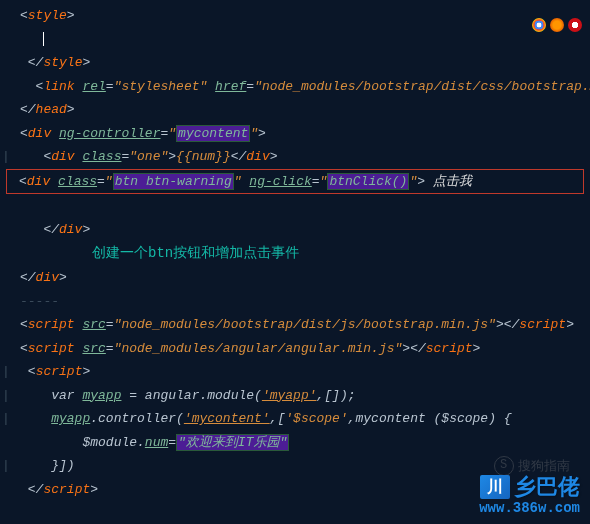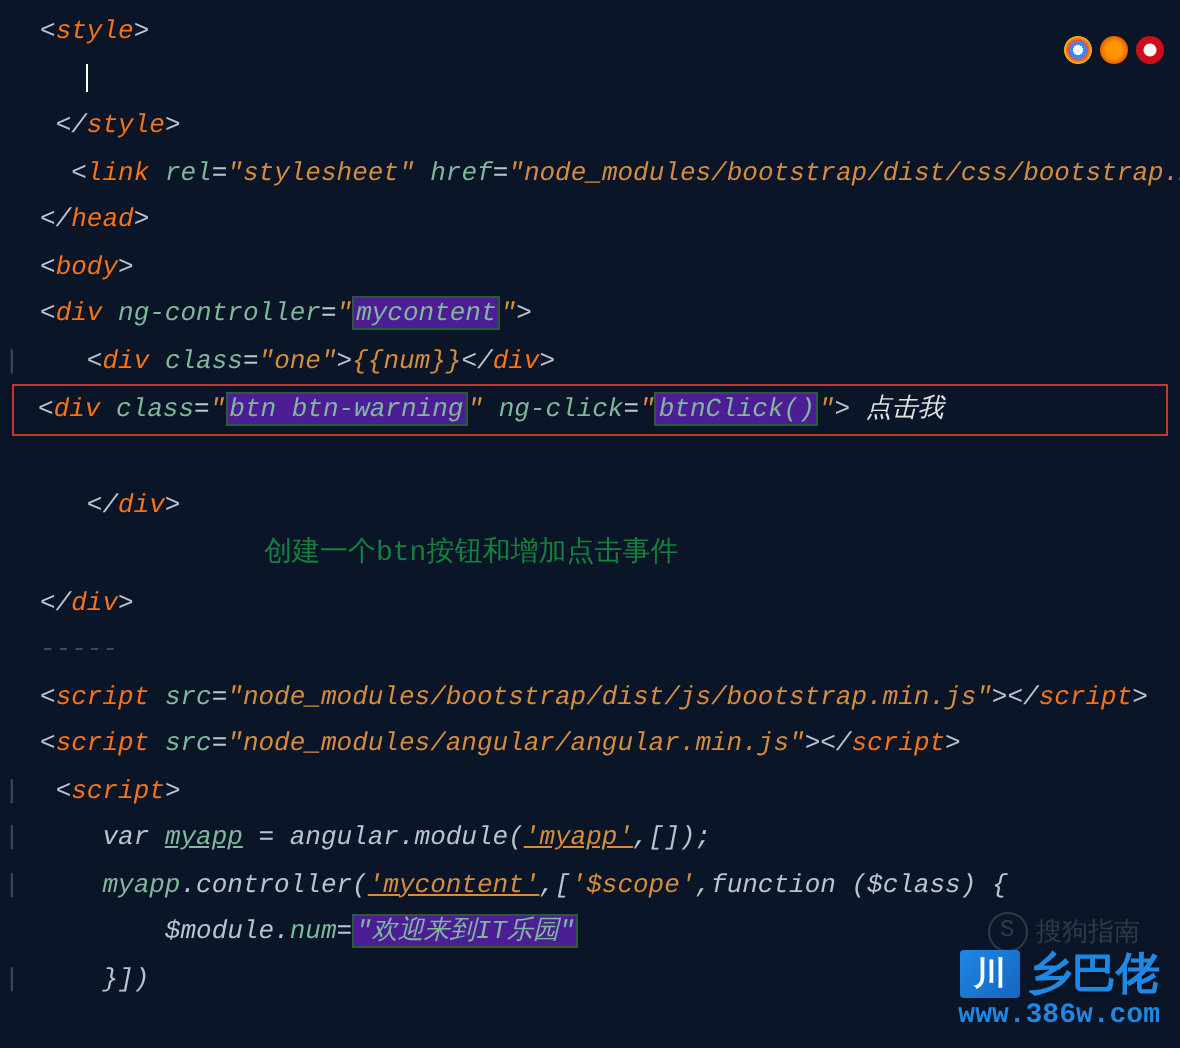--- a/index.html
+++ b/index.html
@@ -31,39 +31,39 @@
   }
   .cursor {
     display: inline-block;
     width: 1px;
     height: 14px;
     background: #fff;
     vertical-align: middle;
   }
   .punct { color: #b8c4d0; }
   .tag { color: #f97316; }
-  .attr { color: #7fb89a; }
+  .attr { color: #7fb89a; text-decoration: underline; }
   .str { color: #d68c3c; }
   .str-hl { color: #7fb89a; background: #4c1d95; border: 1px solid #2a5a3a; padding: 0 1px; }
   .kw { color: #b8c4d0; font-style: italic; }
   .expr { color: #d68c3c; }
   .txt { color: #e0e0e0; }
   .fn { color: #b8c4d0; }
   .comment-sep { color: #3a4a5a; }
   
   .highlighted-line {
     border: 1px solid #c0392b;
     margin: 0 6px;
     padding: 2px 2px 2px 12px;
   }
   
   .annotation {
-    color: #15803d;
-    font-style: normal;
-    margin-left: 112px;
+    color: #14b8a6;
+    font-style: normal;
+    margin-left: 72px;
     font-size: 14px;
   }
   
   .top-bar {
     position: absolute;
     top: 18px;
     right: 8px;
     display: flex;
     gap: 4px;
     align-items: center;
@@ -166,21 +166,20 @@
 <div class="line"><span class="punct">&lt;</span><span class="tag">style</span><span class="punct">&gt;</span></div>
 
 <div class="line">   <span class="cursor"></span></div>
 
 <div class="line"> <span class="punct">&lt;/</span><span class="tag">style</span><span class="punct">&gt;</span></div>
 
 <div class="line">  <span class="punct">&lt;</span><span class="tag">link</span><span> </span><span class="attr">rel</span><span class="punct">=</span><span class="str">"stylesheet"</span><span> </span><span class="attr">href</span><span class="punct">=</span><span class="str">"node_modules/bootstrap/dist/css/bootstrap.min.css"</span></div>
 
 <div class="line"><span class="punct">&lt;/</span><span class="tag">head</span><span class="punct">&gt;</span></div>
 
-<div class="line"><span class="punct">&lt;</span><span class="tag">body</span><span class="punct">&gt;</span></div>
 
 <div class="line"><span class="punct">&lt;</span><span class="tag">div</span><span> </span><span class="attr">ng-controller</span><span class="punct">=</span><span class="str">"</span><span class="str-hl">mycontent</span><span class="str">"</span><span class="punct">&gt;</span></div>
 
 <div class="line"><span class="line-num">|</span>   <span class="punct">&lt;</span><span class="tag">div</span><span> </span><span class="attr">class</span><span class="punct">=</span><span class="str">"one"</span><span class="punct">&gt;</span><span class="expr">{{num}}</span><span class="punct">&lt;/</span><span class="tag">div</span><span class="punct">&gt;</span></div>
 
 <div class="line highlighted-line"><span class="punct">&lt;</span><span class="tag">div</span><span> </span><span class="attr">class</span><span class="punct">=</span><span class="str">"</span><span class="str-hl">btn btn-warning</span><span class="str">"</span><span> </span><span class="attr">ng-click</span><span class="punct">=</span><span class="str">"</span><span class="str-hl">btnClick()</span><span class="str">"</span><span class="punct">&gt; </span><span class="txt">点击我</span></div>
 
 <div class="line"> </div>
 
 <div class="line">   <span class="punct">&lt;/</span><span class="tag">div</span><span class="punct">&gt;</span></div>
@@ -192,26 +191,27 @@
 <div class="line"><span class="comment-sep">-----</span></div>
 
 <div class="line"><span class="punct">&lt;</span><span class="tag">script</span><span> </span><span class="attr">src</span><span class="punct">=</span><span class="str">"node_modules/bootstrap/dist/js/bootstrap.min.js"</span><span class="punct">&gt;</span><span class="punct">&lt;/</span><span class="tag">script</span><span class="punct">&gt;</span></div>
 
 <div class="line"><span class="punct">&lt;</span><span class="tag">script</span><span> </span><span class="attr">src</span><span class="punct">=</span><span class="str">"node_modules/angular/angular.min.js"</span><span class="punct">&gt;</span><span class="punct">&lt;/</span><span class="tag">script</span><span class="punct">&gt;</span></div>
 
 <div class="line"><span class="line-num">|</span> <span class="punct">&lt;</span><span class="tag">script</span><span class="punct">&gt;</span></div>
 
 <div class="line"><span class="line-num">|</span>    <span class="kw">var</span><span> </span><span class="attr" style="text-decoration:underline">myapp</span><span class="fn"> = angular.module(</span><span class="str" style="text-decoration:underline">'myapp'</span><span class="fn">,[]);</span></div>
 
-<div class="line"><span class="line-num">|</span>    <span class="attr">myapp</span><span class="fn">.controller(</span><span class="str" style="text-decoration:underline">'mycontent'</span><span class="fn">,[</span><span class="str">'$scope'</span><span class="fn">,function ($class) {</span></div>
+<div class="line"><span class="line-num">|</span>    <span class="attr">myapp</span><span class="fn">.controller(</span><span class="str" style="text-decoration:underline">'mycontent'</span><span class="fn">,[</span><span class="str">'$scope'</span><span class="fn">,mycontent ($scope) {</span></div>
 
 <div class="line">        <span class="fn">$module.</span><span class="attr">num</span><span class="punct">=</span><span class="str-hl">"欢迎来到IT乐园"</span></div>
 
 <div class="line"><span class="line-num">|</span>    <span class="fn">}])</span></div>
 
+<div class="line"> <span class="punct">&lt;/</span><span class="tag">script</span><span class="punct">&gt;</span></div>
 
 </div>
 
 <div class="sogou">
   <span class="sogou-icon"></span>
   <span class="sogou-text">搜狗指南</span>
 </div>
 
 <div class="watermark">
   <div class="wm-main">

